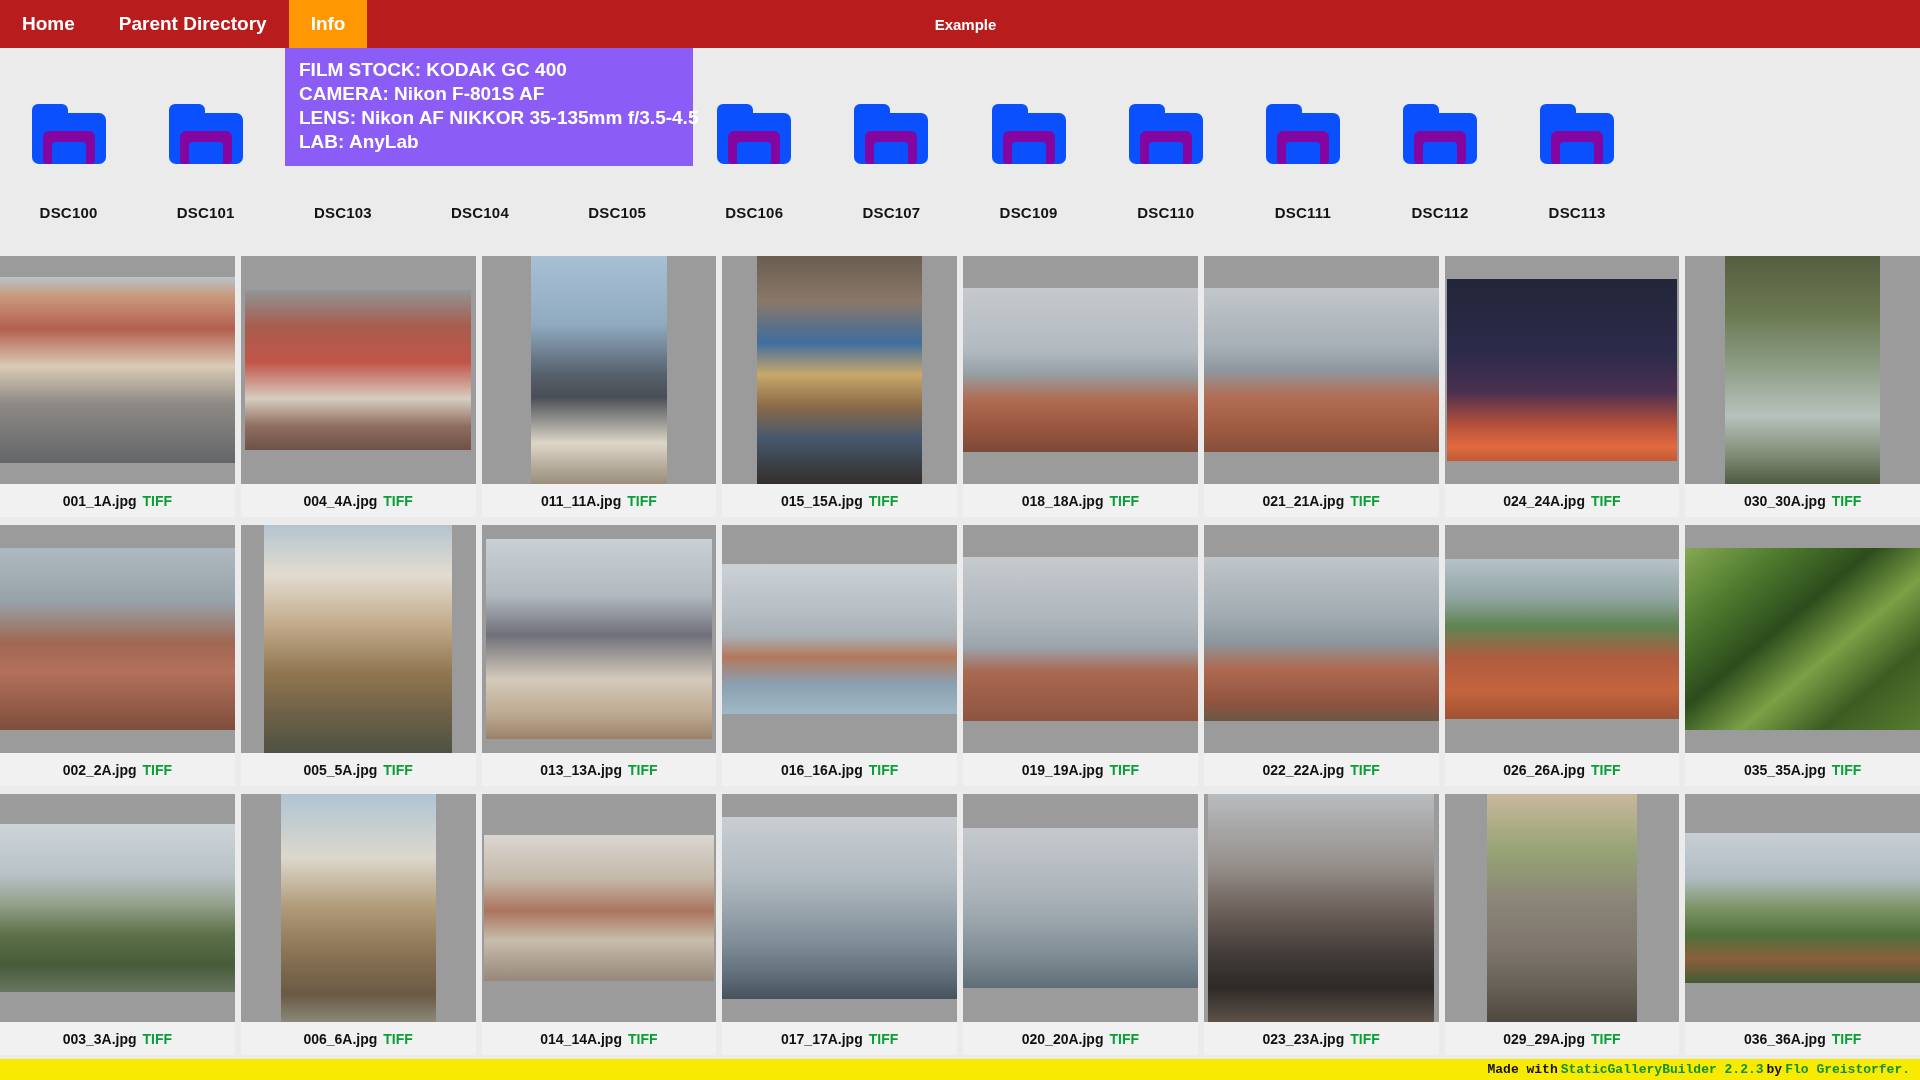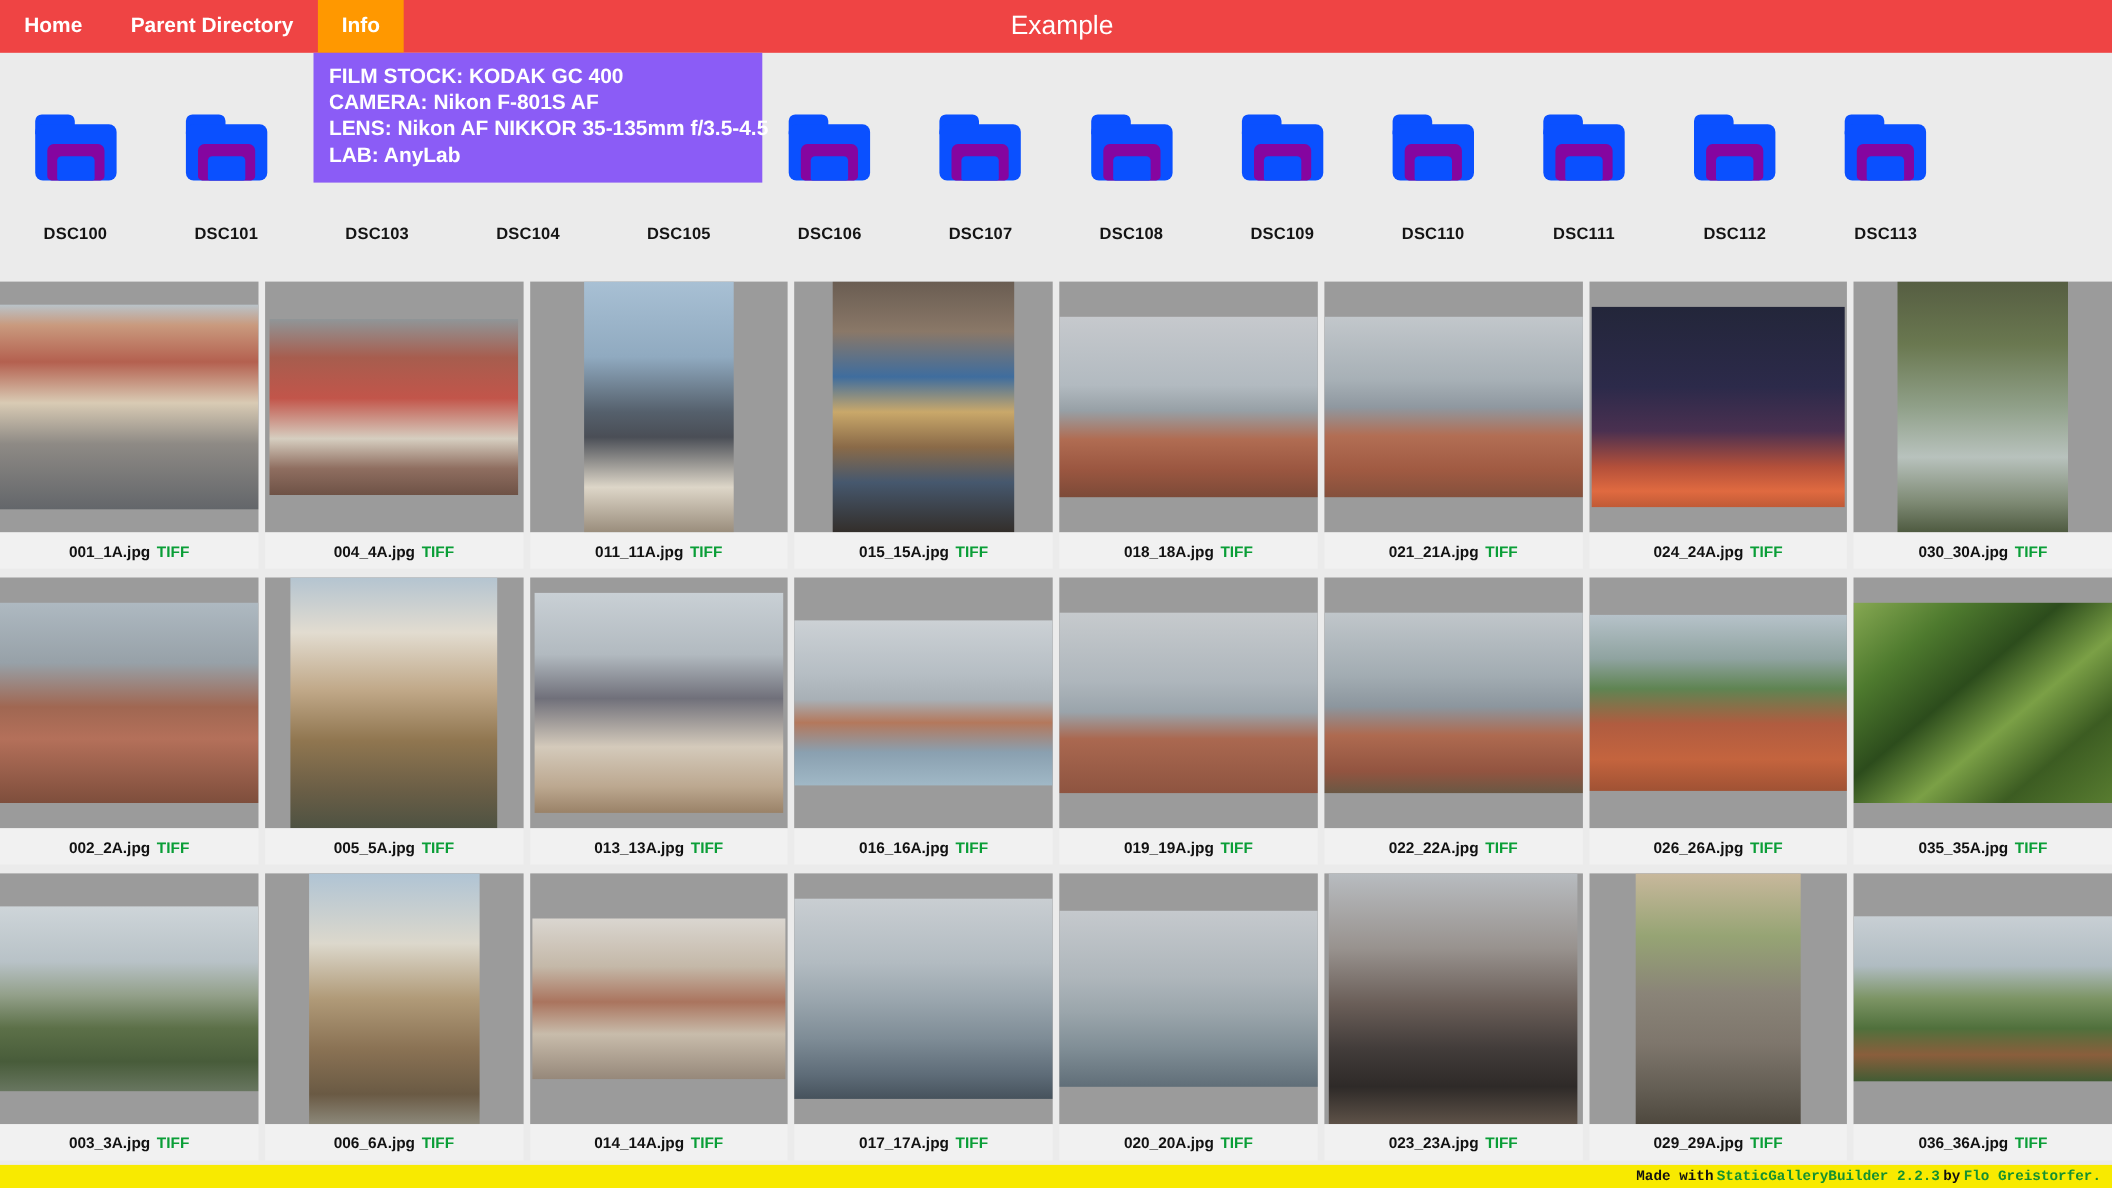--- a/index.html
+++ b/index.html
@@ -5,32 +5,32 @@
   * { box-sizing: border-box; margin: 0; padding: 0; }
   html,body { width: 1920px; height: 1080px; overflow: hidden; }
   body {
     background: #ebebeb;
     font-family: "Liberation Sans", sans-serif;
     position: relative;
   }
 
   
   .nav {
-    height: 48px; background: #ef4444; display: flex; align-items: stretch;
+    height: 48px; background: #b91c1c; display: flex; align-items: stretch;
     position: relative; z-index: 5;
   }
   .nav-item {
     color: #ffffff; font-weight: bold; font-size: 19px;
     display: flex; align-items: center; padding: 0 22px; cursor: pointer;
   }
   .nav-item.active { background: #ff9800; }
   .nav-title {
     position: absolute; left: 0; right: 0; top: 0; bottom: 0;
     display: flex; align-items: center; justify-content: center;
-    color: #ffffff; font-weight: normal; font-size: 24px; pointer-events: none; margin-left: 11px;
+    color: #ffffff; font-weight: bold; font-size: 15px; pointer-events: none; margin-left: 11px;
   }
 
   
   .tooltip {
     position: absolute; left: 285px; top: 48px; width: 408px;
     background: #8b5cf6; color: #ffffff; z-index: 10;
     padding: 10px 14px 12px 14px;
   }
   .tooltip-line { font-size: 19px; font-weight: 600; line-height: 24px; white-space: nowrap; }
 
@@ -159,29 +159,20 @@
       </div>
       <div class="folder-label">DSC107</div>
     </div>
     <div class="folder-cell">
       <div class="folder-icon">
         <div class="folder-tab"></div>
         <div class="folder-back"></div>
         <div class="folder-front"></div>
         <div class="folder-inner"></div>
       </div>
-      <div class="folder-label">DSC108</div>
-    </div>
-    <div class="folder-cell">
-      <div class="folder-icon">
-        <div class="folder-tab"></div>
-        <div class="folder-back"></div>
-        <div class="folder-front"></div>
-        <div class="folder-inner"></div>
-      </div>
       <div class="folder-label">DSC109</div>
     </div>
     <div class="folder-cell">
       <div class="folder-icon">
         <div class="folder-tab"></div>
         <div class="folder-back"></div>
         <div class="folder-front"></div>
         <div class="folder-inner"></div>
       </div>
       <div class="folder-label">DSC110</div>

